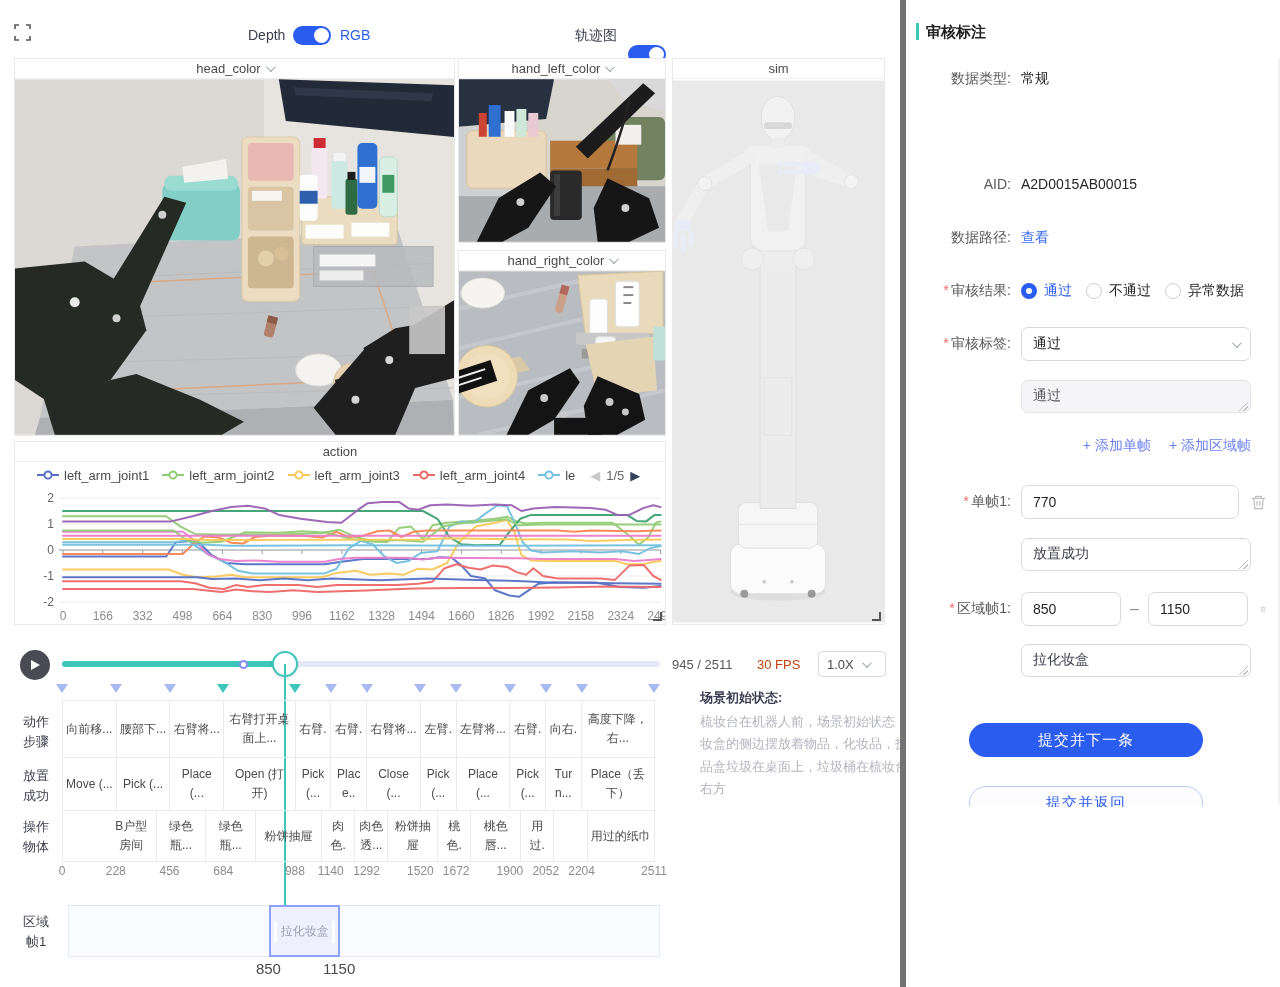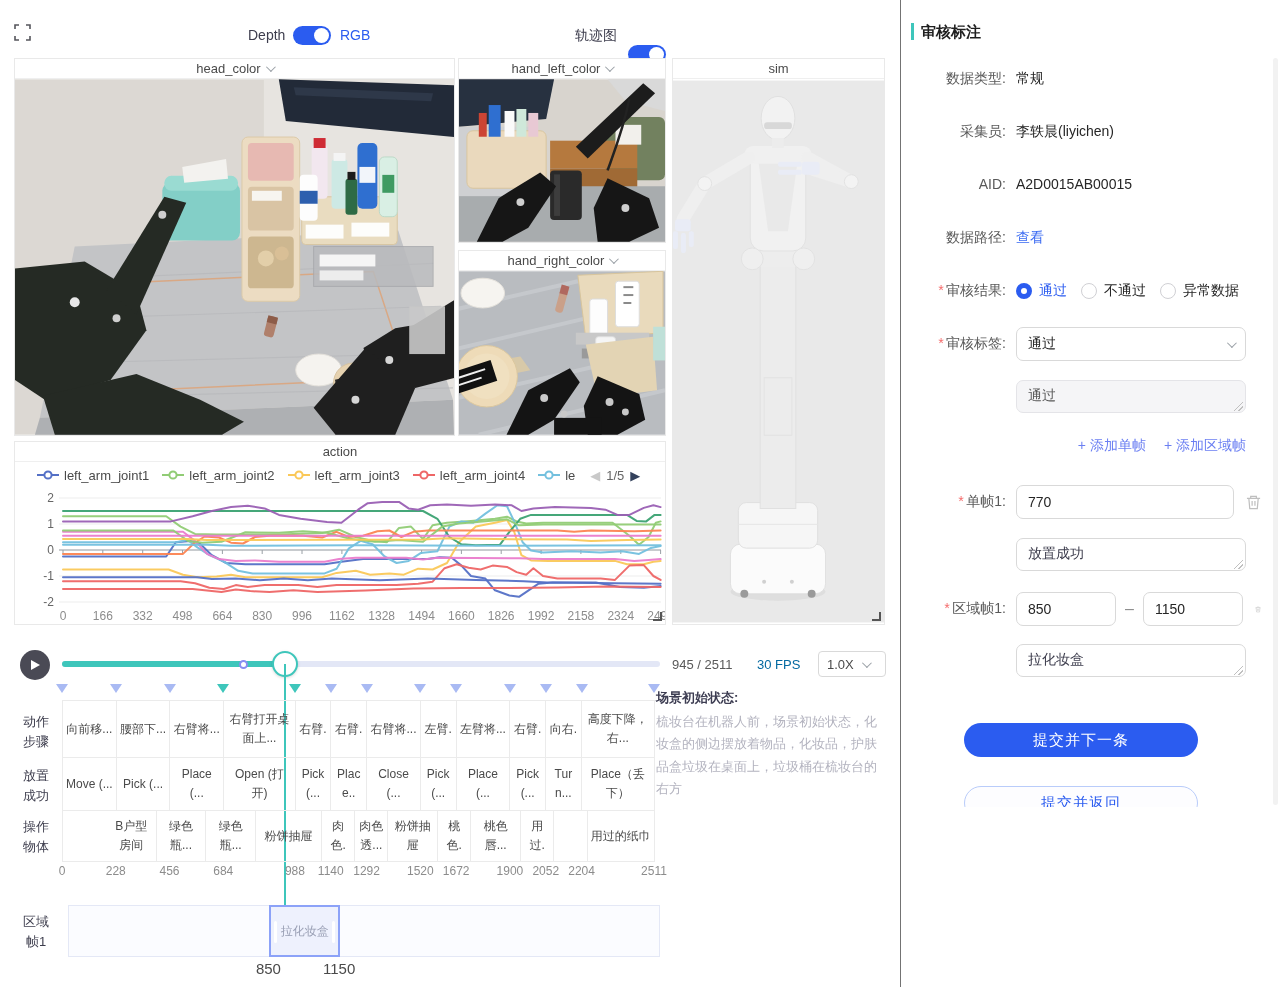--- a/index.html
+++ b/index.html
@@ -40,21 +40,21 @@
   .tcell:last-child { border-right:none; }
   .rowlabel { position:absolute; left:20px; width:32px; text-align:center; font-size:13px; color:#3d3d4d; line-height:1.5; }
   .axlab { position:absolute; transform:translateX(-50%); font-size:12px; color:#8c8c8c; }
   
   .regtrack { position:absolute; left:68px; top:905px; width:592px; height:52px; background:#fbfcff; border:1px solid #e4e8f6; }
   .regseg { position:absolute; top:-1px; height:52px; background:#eef1fd; border:2px solid #8ca2f8; display:flex;
             align-items:center; justify-content:center; font-size:12px; color:#9aa0b5; cursor:grab; }
   .reghandle { position:absolute; top:14px; width:3px; height:22px; background:#fff; border-radius:2px; }
   .reglab { position:absolute; transform:translateX(-50%); font-size:15px; color:#4a4a4a; }
   
-  .rp { position:absolute; left:900px; top:0; width:380px; height:987px; background:#fff; border-left:1px solid #737373; }
+  .rp { position:absolute; left:900px; top:0; width:380px; height:987px; background:#fff; border-left:6px solid #737373; }
   .rp-inner { position:absolute; left:0; top:0; width:380px; height:807px; overflow:hidden; }
   .frow { position:absolute; left:0; width:360px; display:flex; align-items:center; }
   .flabel { width:105px; text-align:right; font-size:14px; color:#595959; flex:none; }
   .fvalue { margin-left:10px; font-size:14px; color:#262626; }
   .req { color:#f56c6c; margin-right:3px; font-size:14px; }
   .link { color:#3a6af2; cursor:pointer; }
   .inputbox { height:34px; border:1px solid #d9d9d9; border-radius:7px; background:#fff; font-size:14px;
               color:#262626; padding:0 11px; display:flex; align-items:center; }
   input.inputbox { outline:none; width:230px; }
   .ta { position:relative; height:33px; border:1px solid #d9d9d9; border-radius:7px; background:#fff; font-size:14px;
@@ -418,21 +418,21 @@
       <polygon points="2,1 11,6 2,11" fill="#fff"></polygon>
     </svg>
 </div>
 <div class="abs" style="left:62px;top:661px;width:598px;height:6px;border-radius:3px;background:#e3e7f6"></div>
 <div class="abs" id="slider-fill" style="top: 661px; height: 6px; border-radius: 3px; background: rgb(62, 198, 187); left: 62px; width: 222.796px;"></div>
 <div class="abs" id="slider-marker" style="top: 659.5px; width: 9px; height: 9px; border-radius: 50%; background: rgb(255, 255, 255); border: 2.5px solid rgb(138, 141, 242); left: 239.037px;"></div>
 <div class="abs" id="slider-handle" style="top: 651px; width: 26px; height: 26px; border-radius: 50%; background: rgb(255, 255, 255); border: 2px solid rgb(62, 198, 187); box-shadow: rgba(0, 0, 0, 0.15) 0px 1px 3px; left: 271.796px;"></div>
 <div class="cursorline" id="cursor-line" style="left: 283.796px; top: 664px; height: 293px;"></div>
 
 <span class="abs" style="left:672px;top:657px;font-size:13px;color:#595959">945 / 2511</span>
-<span class="abs" style="left:757px;top:657px;font-size:13px;color:#0369a1">30 FPS</span>
+<span class="abs" style="left:757px;top:657px;font-size:13px;color:#c2410c">30 FPS</span>
 <div class="abs sel" style="left:818px;top:651px;width:68px">
   <span>1.0X</span>
   <i class="chev"></i>
 </div>
 
 <div id="marker-row">
     <div class="tri" style="left: 62px; top: 684px;"></div>
     <div class="tri" style="left: 115.754px; top: 684px;"></div>
     <div class="tri" style="left: 169.508px; top: 684px;"></div>
     <div class="tri teal" style="left: 223.262px; top: 684px;"></div>
@@ -440,21 +440,21 @@
     <div class="tri" style="left: 330.769px; top: 684px;"></div>
     <div class="tri" style="left: 366.605px; top: 684px;"></div>
     <div class="tri" style="left: 420.359px; top: 684px;"></div>
     <div class="tri" style="left: 456.195px; top: 684px;"></div>
     <div class="tri" style="left: 509.949px; top: 684px;"></div>
     <div class="tri" style="left: 545.785px; top: 684px;"></div>
     <div class="tri" style="left: 581.621px; top: 684px;"></div>
     <div class="tri" style="left: 654px; top: 684px;"></div>
   </div>
 
-<div class="abs" style="left:656px;top:689px;width:222px">
+<div class="abs" style="left:700px;top:689px;width:222px">
   <div class="scenetitle">场景初始状态:</div>
   <div class="scenetext">梳妆台在机器人前，场景初始状态，化妆盒的侧边摆放着物品，化妆品，护肤品盒垃圾在桌面上，垃圾桶在梳妆台的右方</div>
 </div>
 
 <div class="rowlabel" style="top:712px">动作步骤</div>
 <div class="rowlabel" style="top:766px">放置成功</div>
 <div class="rowlabel" style="top:817px">操作物体</div>
 <div class="ttable" id="step-table">
     <div class="trow" style="height: 57px;">
       <div class="tcell" style="width: 53.8px;">向前移...</div>
@@ -528,24 +528,20 @@
 
 <div class="rp">
  <div class="rp-inner">
   <div class="abs" style="left:10px;top:23px;width:3px;height:17px;background:#3ec6bb"></div>
   <div class="abs" style="left:20px;top:23px;font-size:15px;font-weight:bold;color:#1f1f1f">审核标注</div>
 
   <div class="frow" style="top:70px">
     <span class="flabel">数据类型:</span>
     <span class="fvalue">常规</span>
   </div>
-  <div class="frow" style="top:123px">
-    <span class="flabel">采集员:</span>
-    <span class="fvalue">李轶晨(liyichen)</span>
-  </div>
   <div class="frow" style="top:176px">
     <span class="flabel">AID:</span>
     <span class="fvalue">A2D0015AB00015</span>
   </div>
   <div class="frow" style="top:229px">
     <span class="flabel">数据路径:</span>
     <span class="fvalue link">查看</span>
   </div>
 
   <div class="frow" style="top:282px">

